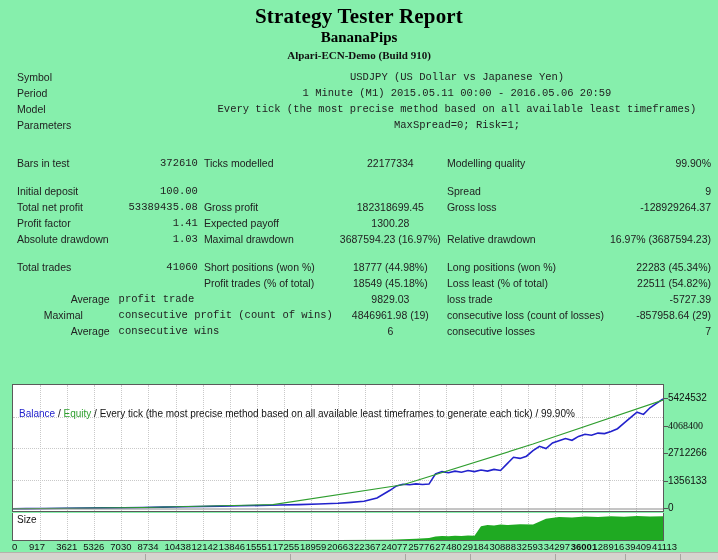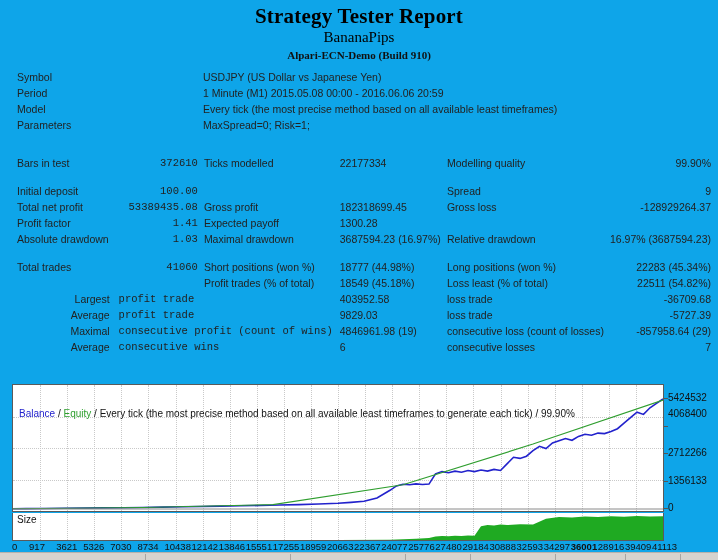--- a/index.html
+++ b/index.html
@@ -12,40 +12,40 @@
     height: 560px;
     overflow: hidden;
     font-family: "Liberation Sans", sans-serif;
     color: #1a1a1a;
     position: relative;
   }
   .page {
     width: 718px;
     height: 560px;
     position: relative;
-    background: #0ea5e9;
+    background: #86efac;
   }
 
   
   .titles {
     text-align: center;
     padding-top: 4px;
   }
   .title-main {
     font-family: "Liberation Serif", serif;
     font-size: 21px;
     font-weight: bold;
     letter-spacing: .2px;
     color: #000;
     line-height: 24px;
   }
   .title-sub {
     font-family: "Liberation Serif", serif;
     font-size: 15px;
-    font-weight: normal;
+    font-weight: bold;
     color: #000;
     line-height: 19px;
   }
   .title-server {
     font-family: "Liberation Serif", serif;
     font-size: 11px;
     font-weight: bold;
     color: #111;
     line-height: 16px;
   }
@@ -57,32 +57,32 @@
     margin-left: 14px;
     font-size: 10.5px;
     color: #222;
   }
   table.rep td {
     padding: 2px 3px 2px 3px;
     vertical-align: top;
     white-space: nowrap;
   }
   .lbl { text-align: left; margin-top: 20px; }
-  .valleft { text-align: left; }
+  .valleft { text-align: center; font-family: Liberation Mono, monospace; }
 
   .info-tbl { margin-top: 6px; }
   .info-tbl td.lbl { width: 180px; }
 
   .spacer-row td { height: 8px; padding: 0; }
 
   
   .stat-tbl td.c1 { width: 150px; }
   .stat-tbl td.c2 { width: 88px;  text-align: right; font-family: Liberation Mono, monospace; }
   .stat-tbl td.c3 { width: 175px; }
-  .stat-tbl td.c4 { width: 115px; text-align: left; }
+  .stat-tbl td.c4 { width: 115px; text-align: center; }
   .stat-tbl td.c5 { width: 125px; }
   .stat-tbl td.c6 { text-align: right; }
 
   
   .chart-wrap {
     position: absolute;
     left: 12px;
     top: 384px;
     width: 694px;
     height: 160px;
@@ -225,21 +225,21 @@
   </div>
 
   <table class="rep info-tbl">
     <tbody>
         <tr>
       <td class="lbl">Symbol</td>
       <td class="valleft">USDJPY (US Dollar vs Japanese Yen)</td>
     </tr>
     <tr>
       <td class="lbl">Period</td>
-      <td class="valleft">1 Minute (M1) 2015.05.08 00:00 - 2016.06.06 20:59</td>
+      <td class="valleft">1 Minute (M1) 2015.05.11 00:00 - 2016.05.06 20:59</td>
     </tr>
     <tr>
       <td class="lbl">Model</td>
       <td class="valleft">Every tick (the most precise method based on all available least timeframes)</td>
     </tr>
     <tr>
       <td class="lbl">Parameters</td>
       <td class="valleft">MaxSpread=0; Risk=1;</td>
     </tr>
   </tbody>
@@ -316,41 +316,33 @@
 
     <tr>
       <td class="c1"></td>
       <td class="c2"></td>
       <td class="c3">Profit trades (% of total)</td>
       <td class="c4">18549 (45.18%)</td>
       <td class="c5">Loss least (% of total)</td>
       <td class="c6">22511 (54.82%)</td>
     </tr>
 
-    <tr>
-      <td class="c1" style="text-align:right;">Largest</td>
-      <td class="c2" style="text-align:left;padding-left:6px;">profit trade</td>
-      <td class="c3"></td>
-      <td class="c4">403952.58</td>
-      <td class="c5">loss trade</td>
-      <td class="c6">-36709.68</td>
-    </tr>
 
     <tr>
       <td class="c1" style="text-align:right;">Average</td>
       <td class="c2" style="text-align:left;padding-left:6px;">profit trade</td>
       <td class="c3"></td>
       <td class="c4">9829.03</td>
       <td class="c5">loss trade</td>
       <td class="c6">-5727.39</td>
     </tr>
 
 
     <tr>
-      <td class="c1" style="text-align:right;">Maximal</td>
+      <td class="c1" style="text-align:center;">Maximal</td>
       <td class="c2" style="text-align:left;padding-left:6px;white-space:nowrap;" colspan="2">consecutive profit (count of wins)</td>
       <td class="c4">4846961.98 (19)</td>
       <td class="c5">consecutive loss (count of losses)</td>
       <td class="c6">-857958.64 (29)</td>
     </tr>
 
     <tr>
       <td class="c1" style="text-align:right;">Average</td>
       <td class="c2" style="text-align:left;padding-left:6px;" colspan="2">consecutive wins</td>
       <td class="c4">6</td>
@@ -404,21 +396,21 @@
   </div>
 
   <div class="y-axis" id="y-axis">
       <div class="tickmark" style="top: 124px;"></div>
       <div class="tick" style="top: 119px;">0</div>
       <div class="tickmark" style="top: 96.5px;"></div>
       <div class="tick" style="top: 91.5px;">1356133</div>
       <div class="tickmark" style="top: 69px;"></div>
       <div class="tick" style="top: 64px;">2712266</div>
       <div class="tickmark" style="top: 41.5px;"></div>
-      <div class="tick" style="top: 25px;">4068400</div>
+      <div class="tick" style="top: 37px; font-family: Liberation Serif, serif;">4068400</div>
       <div class="tickmark" style="top: 14px;"></div>
       <div class="tick" style="top: 9px;">5424532</div>
     </div>
 
   <div class="size-box">
     <div class="size-label">Size</div>
     <div id="size-grid">
         <div class="grid-v" style="left: 27.0833px;"></div>
         <div class="grid-v" style="left: 54.1667px;"></div>
         <div class="grid-v" style="left: 81.25px;"></div>

